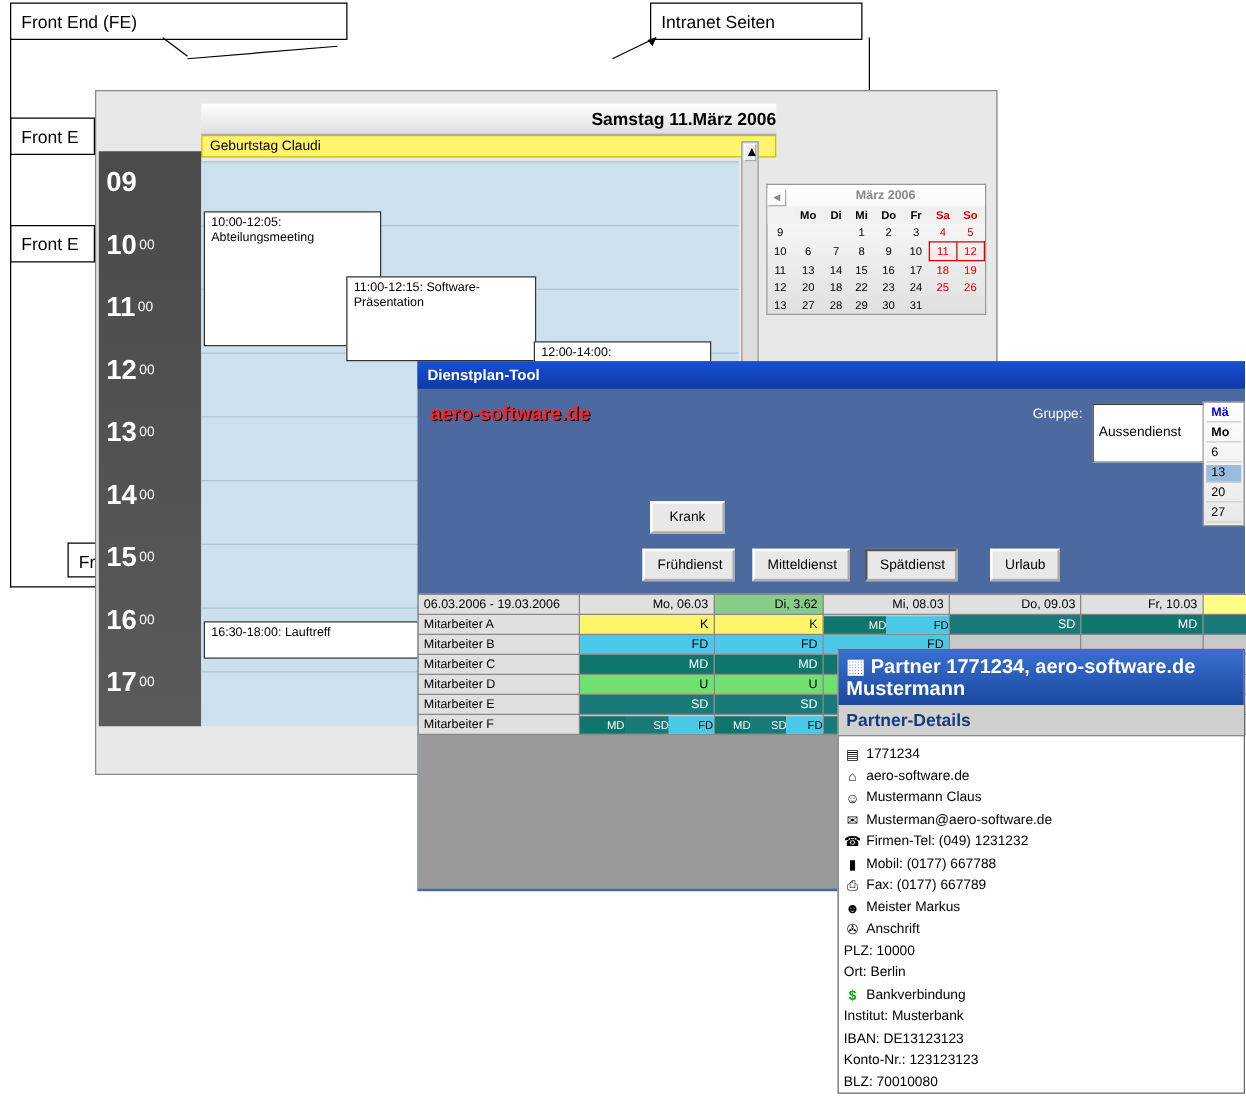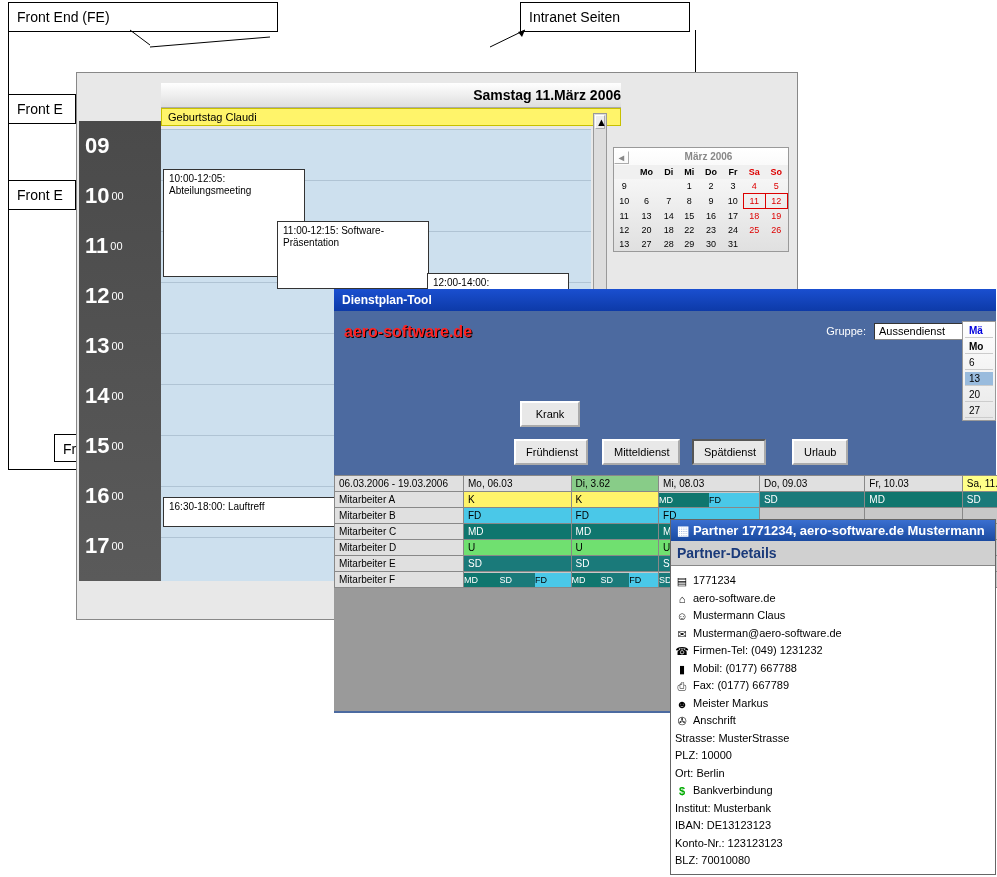--- a/index.html
+++ b/index.html
@@ -23,31 +23,31 @@
 .minical td,.minical th{text-align:center;padding:2px 3px;font-size:9px}
 .minical th{background:#f0f0f0;font-weight:bold}
 .minical .we{color:#d00}
 .minical .sel{border:1px solid #d00}
 
 .dpwin{background:#4c6aa0}
 .dptitle{background:linear-gradient(#1a4fd0,#0d3aa8);color:#fff;font-weight:bold;padding:4px 8px;font-size:12px}
 .dplogo{color:#f22;font-weight:bold;font-size:16px;text-shadow:1px 1px 0 #000}
 .dpbtn{background:#e8e8e8;border:2px outset #fff;padding:5px 10px;font-size:11px;text-align:center;cursor:pointer}
 .dpbtn.active{border:2px inset #aaa}
-.dpsel{background:#fff;border:1px inset #888;padding:1px 4px;font-size:11px}
+.dpsel{background:#fff;border:1px inset #888;padding:16px 4px;font-size:11px}
 .dptable{background:#c8c8c8;border-collapse:collapse;font-size:10px}
-.dptable td{border:1px solid #888;padding:2px 4px;text-align:left}
+.dptable td{border:1px solid #888;padding:2px 4px;text-align:right}
 .dptable .hdr td{background:#e0e0e0;font-weight:normal}
 .dptable .name{text-align:left;background:#e0e0e0;width:120px}
 .cK{background:#fff46a}.cFD{background:#4ac8e8}.cMD{background:#0f766e;color:#fff}.cSD{background:#1a7a7a;color:#fff}.cU{background:#70e070}
 .dpside{background:linear-gradient(#fff,#e8e8e8);border:1px solid #999;font-size:10px}
 .dpside td{padding:1px 4px;border-bottom:1px solid #ccc}
 
 .pdwin{background:#fff;border:1px solid #666}
-.pdtitle{background:linear-gradient(#3a6fd0,#1a4aa0);color:#fff;font-weight:bold;padding:3px 6px;font-size:13px}
+.pdtitle{background:linear-gradient(#3a6fd0,#1a4aa0);color:#fff;font-weight:bold;padding:3px 6px;font-size:16px}
 .pdsub{background:#d0d0d0;color:#1a3a7a;font-weight:bold;padding:4px 6px;font-size:14px;border-bottom:1px solid #888}
 .pdtree{padding:6px 4px;font-size:11px;line-height:1.5}
 .pdtree .row{display:flex;align-items:center;gap:4px;padding:0 0 1px 0}
 .pdtree .ic{width:14px;height:14px;display:inline-block;text-align:center;font-size:11px}
 .ind1{padding-left:18px}.ind2{padding-left:36px}
 </style>
 </head>
 <body>
 
 <div class="abs diagbox" style="left:8px;top:2px;width:270px">Front End (FE)</div>
@@ -374,23 +374,20 @@
       </div>
     <div class="row ind1">
         <span class="ic">☻</span>
         <span>Meister Markus</span>
       </div>
     <div class="row">
         <span class="ic">✇</span>
         <span>Anschrift</span>
       </div>
     <div class="row ind2">
-        <span>Strasse: MusterStrasse</span>
-      </div>
-    <div class="row ind2">
         <span>PLZ: 10000</span>
       </div>
     <div class="row ind2">
         <span>Ort: Berlin</span>
       </div>
     <div class="row">
         <span class="ic" style="color:#0a0;font-weight:bold">$</span>
         <span>Bankverbindung</span>
       </div>
     <div class="row ind2">

